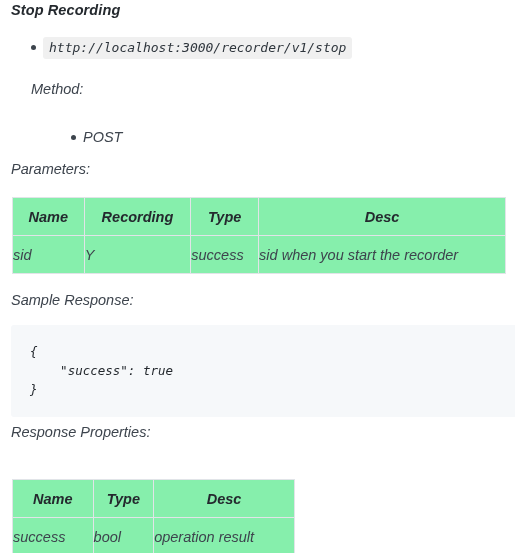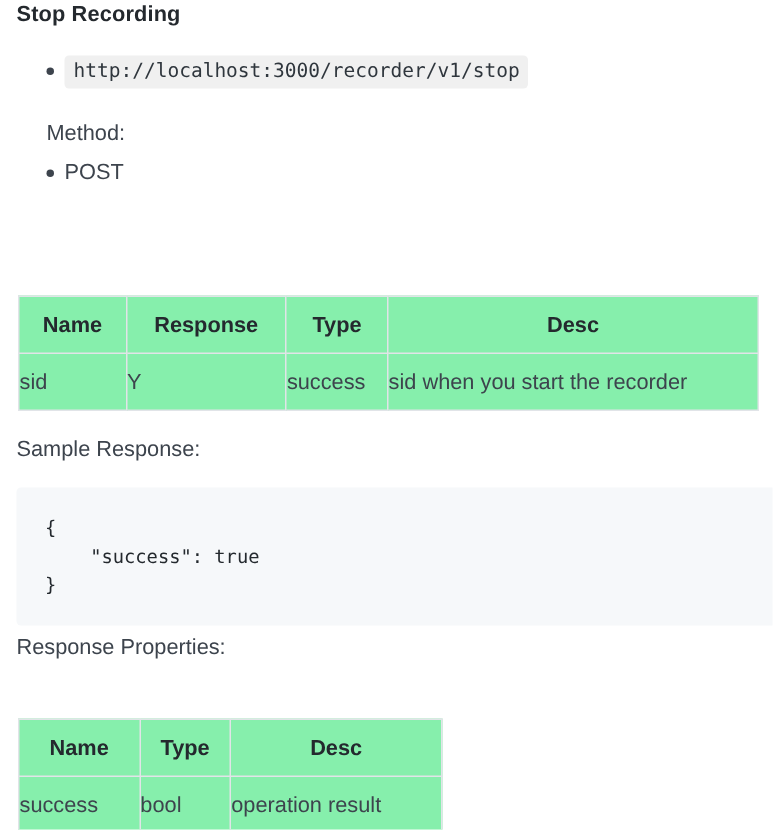--- a/index.html
+++ b/index.html
@@ -14,20 +14,21 @@
     font-family: "Liberation Sans", sans-serif;
     color: #3d444d;
     -webkit-font-smoothing: antialiased;
   }
   .page {
     position: relative;
     width: 515px;
     height: 553px;
     padding: 0;
     box-sizing: border-box;
+    font-style: italic;
   }
 
   
   .doc-title {
     position: absolute;
     left: 11px;
     top: 2px;
     margin: 0;
     font-size: 14.5px;
     font-weight: bold;
@@ -51,21 +52,21 @@
 
   
   .bullet-list {
     position: absolute;
     left: 0;
     margin: 0;
     padding: 0;
     list-style: none;
   }
   .list-url  { top: 37px; }
-  .list-method { top: 105px; }
+  .list-method { top: 127px; margin-left: 40px; }
 
   .bullet-item {
     position: relative;
     padding-left: 43px;
     font-size: 14.5px;
     line-height: 21px;
     color: #3d444d;
     white-space: nowrap;
   }
   .bullet-item::before {
@@ -161,26 +162,27 @@
       <code class="inline-code">http://localhost:3000/recorder/v1/stop</code>
     </li>
   </ul>
 
   <p class="section-label label-method">Method:</p>
 
   <ul class="bullet-list list-method">
     <li class="bullet-item">POST</li>
   </ul>
 
+  <p class="section-label label-params">Parameters:</p>
 
   <table class="doc-table table-params">
     <thead>
       <tr>
         <th class="col-name">Name</th>
-        <th class="col-mandatory">Response</th>
+        <th class="col-mandatory">Recording</th>
         <th class="col-type">Type</th>
         <th class="col-desc">Desc</th>
       </tr>
     </thead>
     <tbody>
       <tr>
         <td class="cell-pad-left">sid</td>
         <td class="cell-pad-left">Y</td>
         <td class="cell-pad-left">success</td>
         <td class="cell-center">sid when you start the recorder</td>

